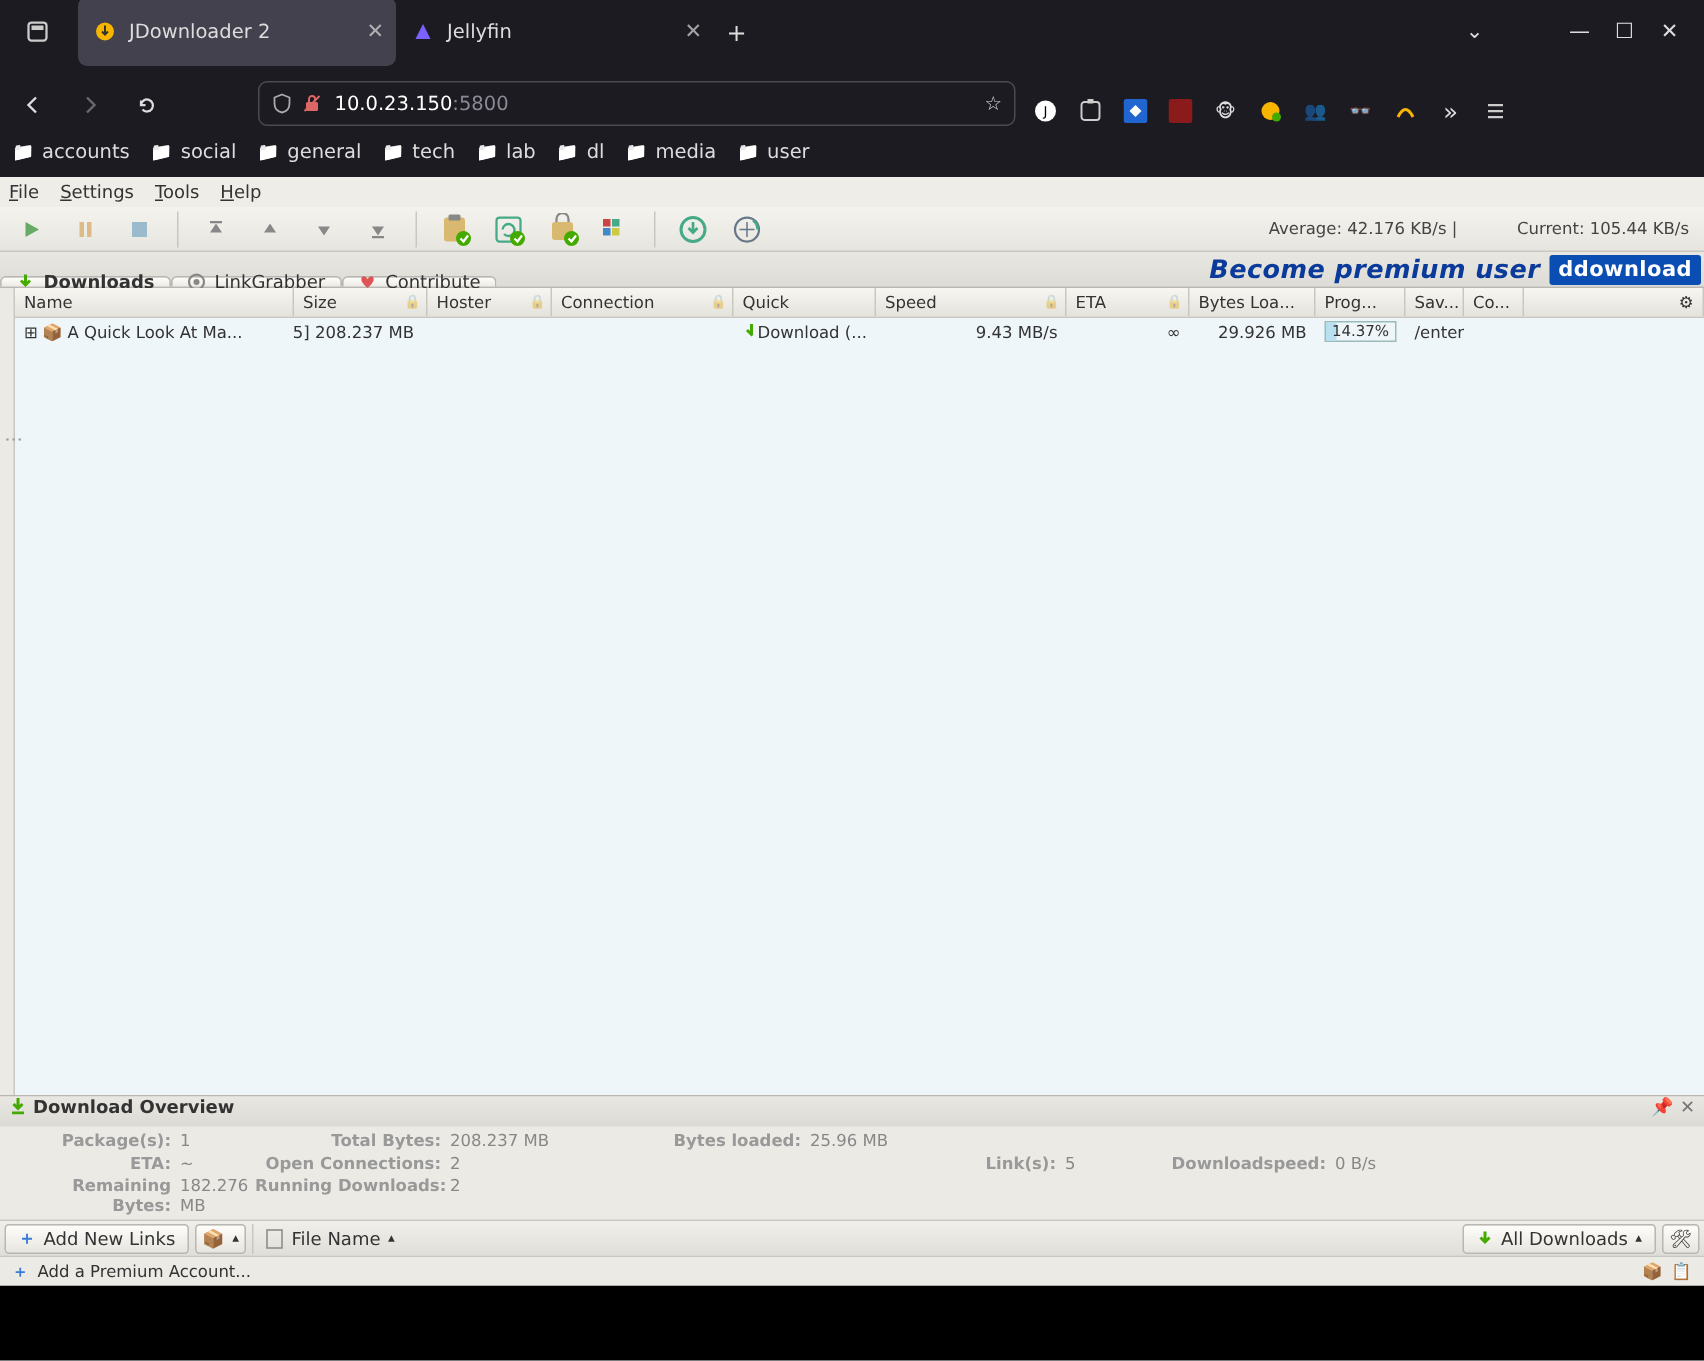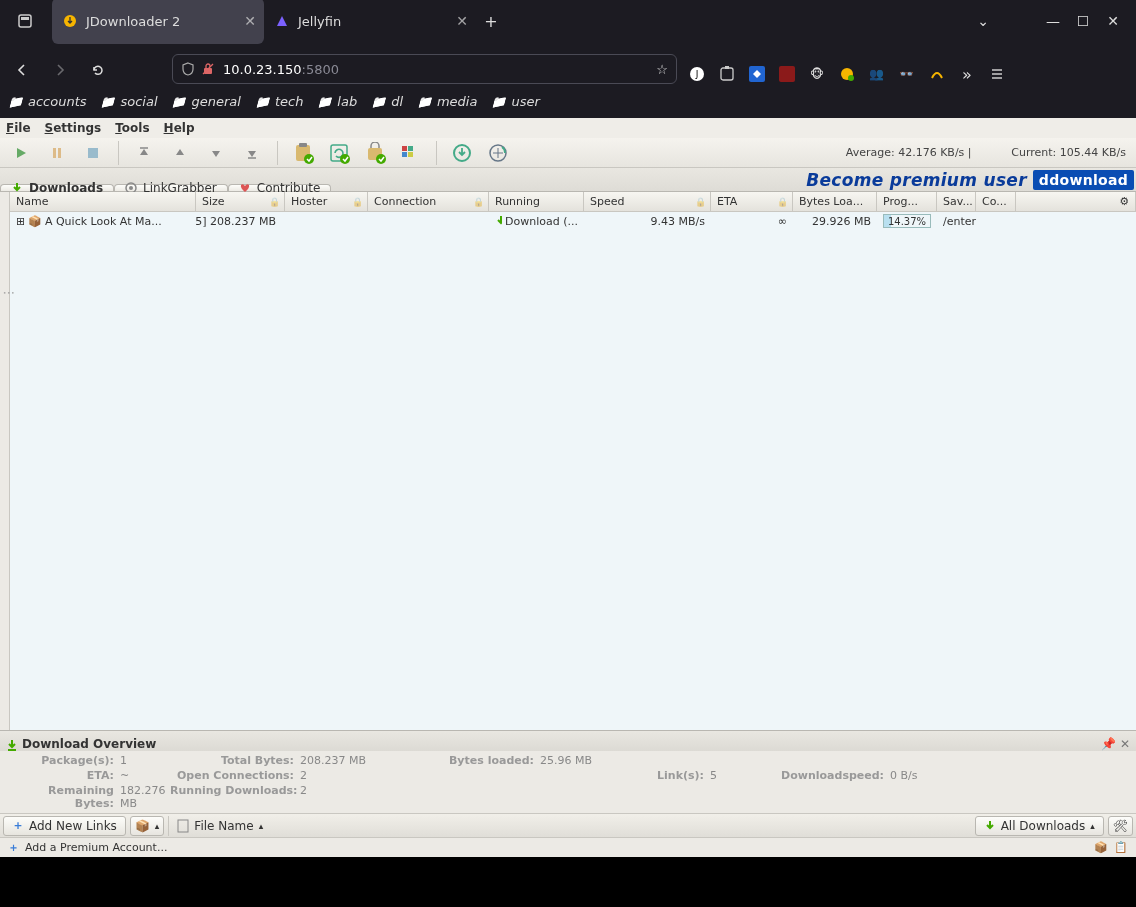--- a/index.html
+++ b/index.html
@@ -19,25 +19,25 @@
 .nav-btn { width: 28px; height: 28px; display: flex; align-items: center; justify-content: center; border-radius: 4px; }
 .urlbar { flex: 1; height: 30px; background: #1c1b22; border: 1px solid #4a4a55; border-radius: 6px; display: flex; align-items: center; padding: 0 8px; font-size: 13px; max-width: 505px; }
 .urlbar .shield { margin-right: 6px; }
 .urlbar .lock { margin-right: 8px; color: #d66; }
 .urlbar .url-host { color: #fff; }
 .urlbar .url-port { color: #8a8a95; }
 .urlbar .star { margin-left: auto; }
 .ext-icons { display: flex; gap: 10px; align-items: center; }
 .ext-icons span { width: 20px; height: 20px; display: inline-flex; align-items: center; justify-content: center; }
 .bookmarks { display: flex; align-items: center; height: 34px; padding: 0 8px; gap: 14px; font-size: 13px; }
-.bm-item { display: flex; align-items: flex-start; gap: 5px; font-style: italic; }
+.bm-item { display: flex; align-items: flex-start; gap: 5px; }
 .folder-icon::before { content: "📁"; font-size: 12px; filter: grayscale(1) brightness(1.3); }
 
 .app { background: #eceae5; color: #333; height: 739px; display: flex; flex-direction: column; }
-.menubar { height: 20px; display: flex; align-items: center; padding: 0 6px; gap: 14px; font-size: 12px; background: #efede8; font-weight: bold; }
+.menubar { height: 20px; display: flex; align-items: center; padding: 0 6px; gap: 14px; font-size: 12px; background: #efede8; }
 .menubar span u { text-decoration: underline; }
 .toolbar { height: 30px; display: flex; align-items: center; padding: 4px 6px; gap: 6px; border-bottom: 1px solid #c9c7c1; background: linear-gradient(#f5f3ee,#e7e5df); }
 .toolbar .sep { width: 1px; height: 24px; background: #c9c7c1; margin: 0 4px; }
 .tb-btn { width: 30px; height: 26px; display: flex; align-items: center; justify-content: center; }
 .speed-info { margin-left: auto; font-size: 11px; font-family: monospace; color: #444; padding-right: 4px; }
 
 .tabs-row { height: 24px; display: flex; align-items: stretch; background: linear-gradient(#e9e7e1,#dedcd6); border-bottom: 1px solid #b9b7b1; }
 .app-tab { display: flex; align-items: center; padding: 0 10px; gap: 6px; border: 1px solid #b9b7b1; border-bottom: none; border-radius: 4px 4px 0 0; margin-top: 16px; background: linear-gradient(#fdfdfa,#eceae4); font-size: 12px; }
 .app-tab.active { font-weight: bold; }
 .banner { margin-left: auto; display: flex; align-items: center; color: #0a3b9a; font-style: italic; font-weight: bold; font-size: 17px; padding-right: 2px; letter-spacing: 0.3px; }
@@ -51,21 +51,21 @@
 .col { display: flex; align-items: center; padding: 0 6px; border-right: 1px solid #c9c7c1; position: relative; }
 .col .lock-mini { position: absolute; right: 3px; opacity: 0.4; font-size: 9px; }
 .grid { flex: 1; background: #eff6f9; font-size: 11px; }
 .row { height: 18px; display: flex; align-items: center; }
 .cell { padding: 0 6px; display: flex; align-items: center; gap: 3px; overflow: hidden; white-space: nowrap; }
 .prog { width: 54px; height: 14px; border: 1px solid #9bb; position: relative; font-size: 10px; display: flex; align-items: center; justify-content: center; }
 .prog::before { content: ""; position: absolute; left: 0; top: 0; bottom: 0; width: 14.37%; background: #b9e0f0; }
 .prog span { position: relative; }
 
 .overview { border-top: 1px solid #b9b7b1; }
-.ov-head { height: 20px; background: linear-gradient(#e9e7e1,#dcdad4); display: flex; align-items: flex-end; padding: 0 6px; font-weight: bold; font-size: 12px; gap: 4px; }
+.ov-head { height: 20px; background: linear-gradient(#e9e7e1,#dcdad4); display: flex; align-items: flex-start; padding: 0 6px; font-weight: bold; font-size: 12px; gap: 4px; }
 .ov-head .ov-ctrl { margin-left: auto; display: flex; gap: 4px; color: #777; }
 .ov-body { padding: 3px 10px; font-size: 11px; color: #999; display: grid; grid-template-columns: 120px 130px 140px 170px 130px 170px; row-gap: 2px; }
 .ov-body b { color: #999; font-weight: bold; text-align: right; padding-right: 6px; }
 .ov-body .v { color: #888; }
 
 .bottombar { height: 24px; display: flex; align-items: center; padding: 0 3px; gap: 4px; background: linear-gradient(#f1efe9,#e0ded8); border-top: 1px solid #c9c7c1; font-size: 12px; }
 .btn { height: 20px; border: 1px solid #b9b7b1; border-radius: 3px; background: linear-gradient(#fdfdfa,#e7e5df); display: flex; align-items: center; padding: 0 8px; gap: 5px; }
 .searchbox { flex: 1; border-left: 1px solid #c9c7c1; display: flex; align-items: center; }
 .searchbox .sb-label { padding: 0 8px; display: flex; gap: 5px; align-items: center; }
 .searchbox input { flex: 1; border: none; background: transparent; padding: 0 6px; color: #999; font-size: 12px; outline: none; }
@@ -365,21 +365,21 @@
   </div>
 
   <div class="content">
     <div class="sidetab"></div>
     <div class="main">
       <div class="cols" id="cols">
           <div class="col" style="width: 186px;">Name</div>
           <div class="col" style="width: 89px;">Size<span class="lock-mini">🔒</span></div>
           <div class="col" style="width: 83px;">Hoster<span class="lock-mini">🔒</span></div>
           <div class="col" style="width: 121px;">Connection<span class="lock-mini">🔒</span></div>
-          <div class="col" style="width: 95px;">Running</div>
+          <div class="col" style="width: 95px;">Quick</div>
           <div class="col" style="width: 127px;">Speed<span class="lock-mini">🔒</span></div>
           <div class="col" style="width: 82px;">ETA<span class="lock-mini">🔒</span></div>
           <div class="col" style="width: 84px;">Bytes Loa...</div>
           <div class="col" style="width: 60px;">Prog...</div>
           <div class="col" style="width: 39px;">Sav...</div>
           <div class="col" style="width: 40px;">Co...</div>
           <div class="col" style="flex: 1 1 0%; justify-content: flex-end;">⚙</div>
         </div>
       <div class="grid" id="grid">
           <div class="row">

